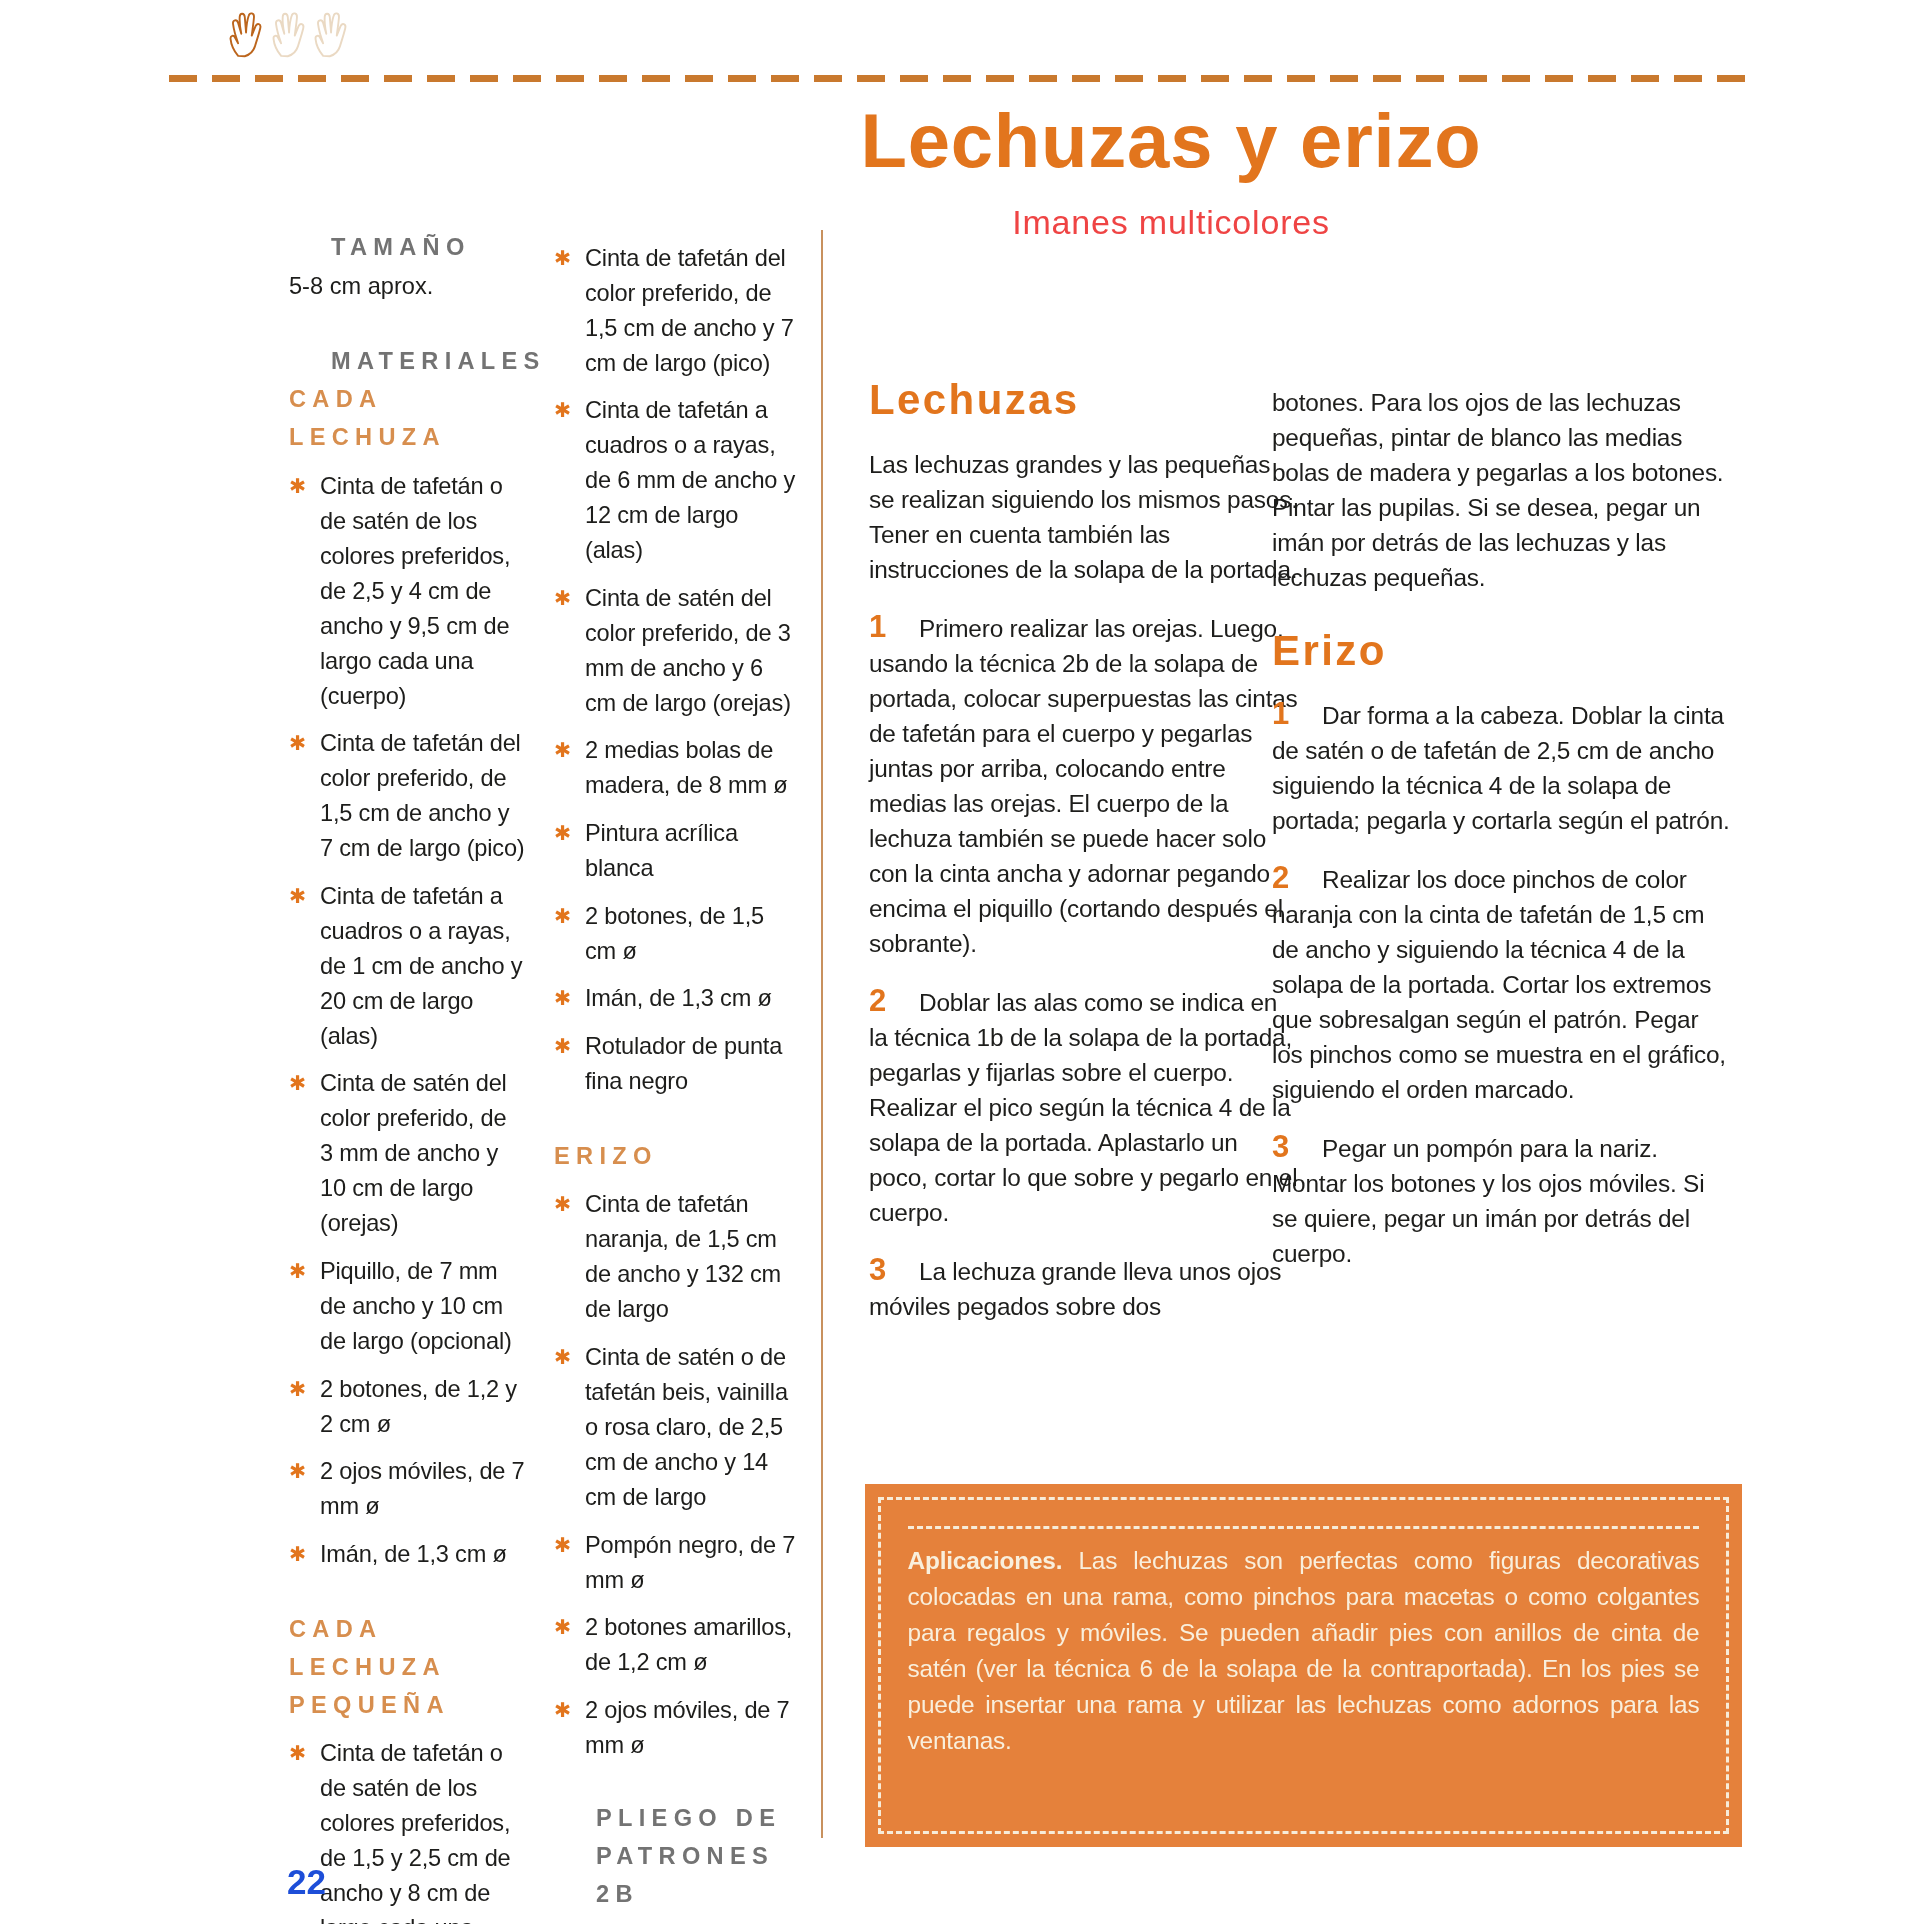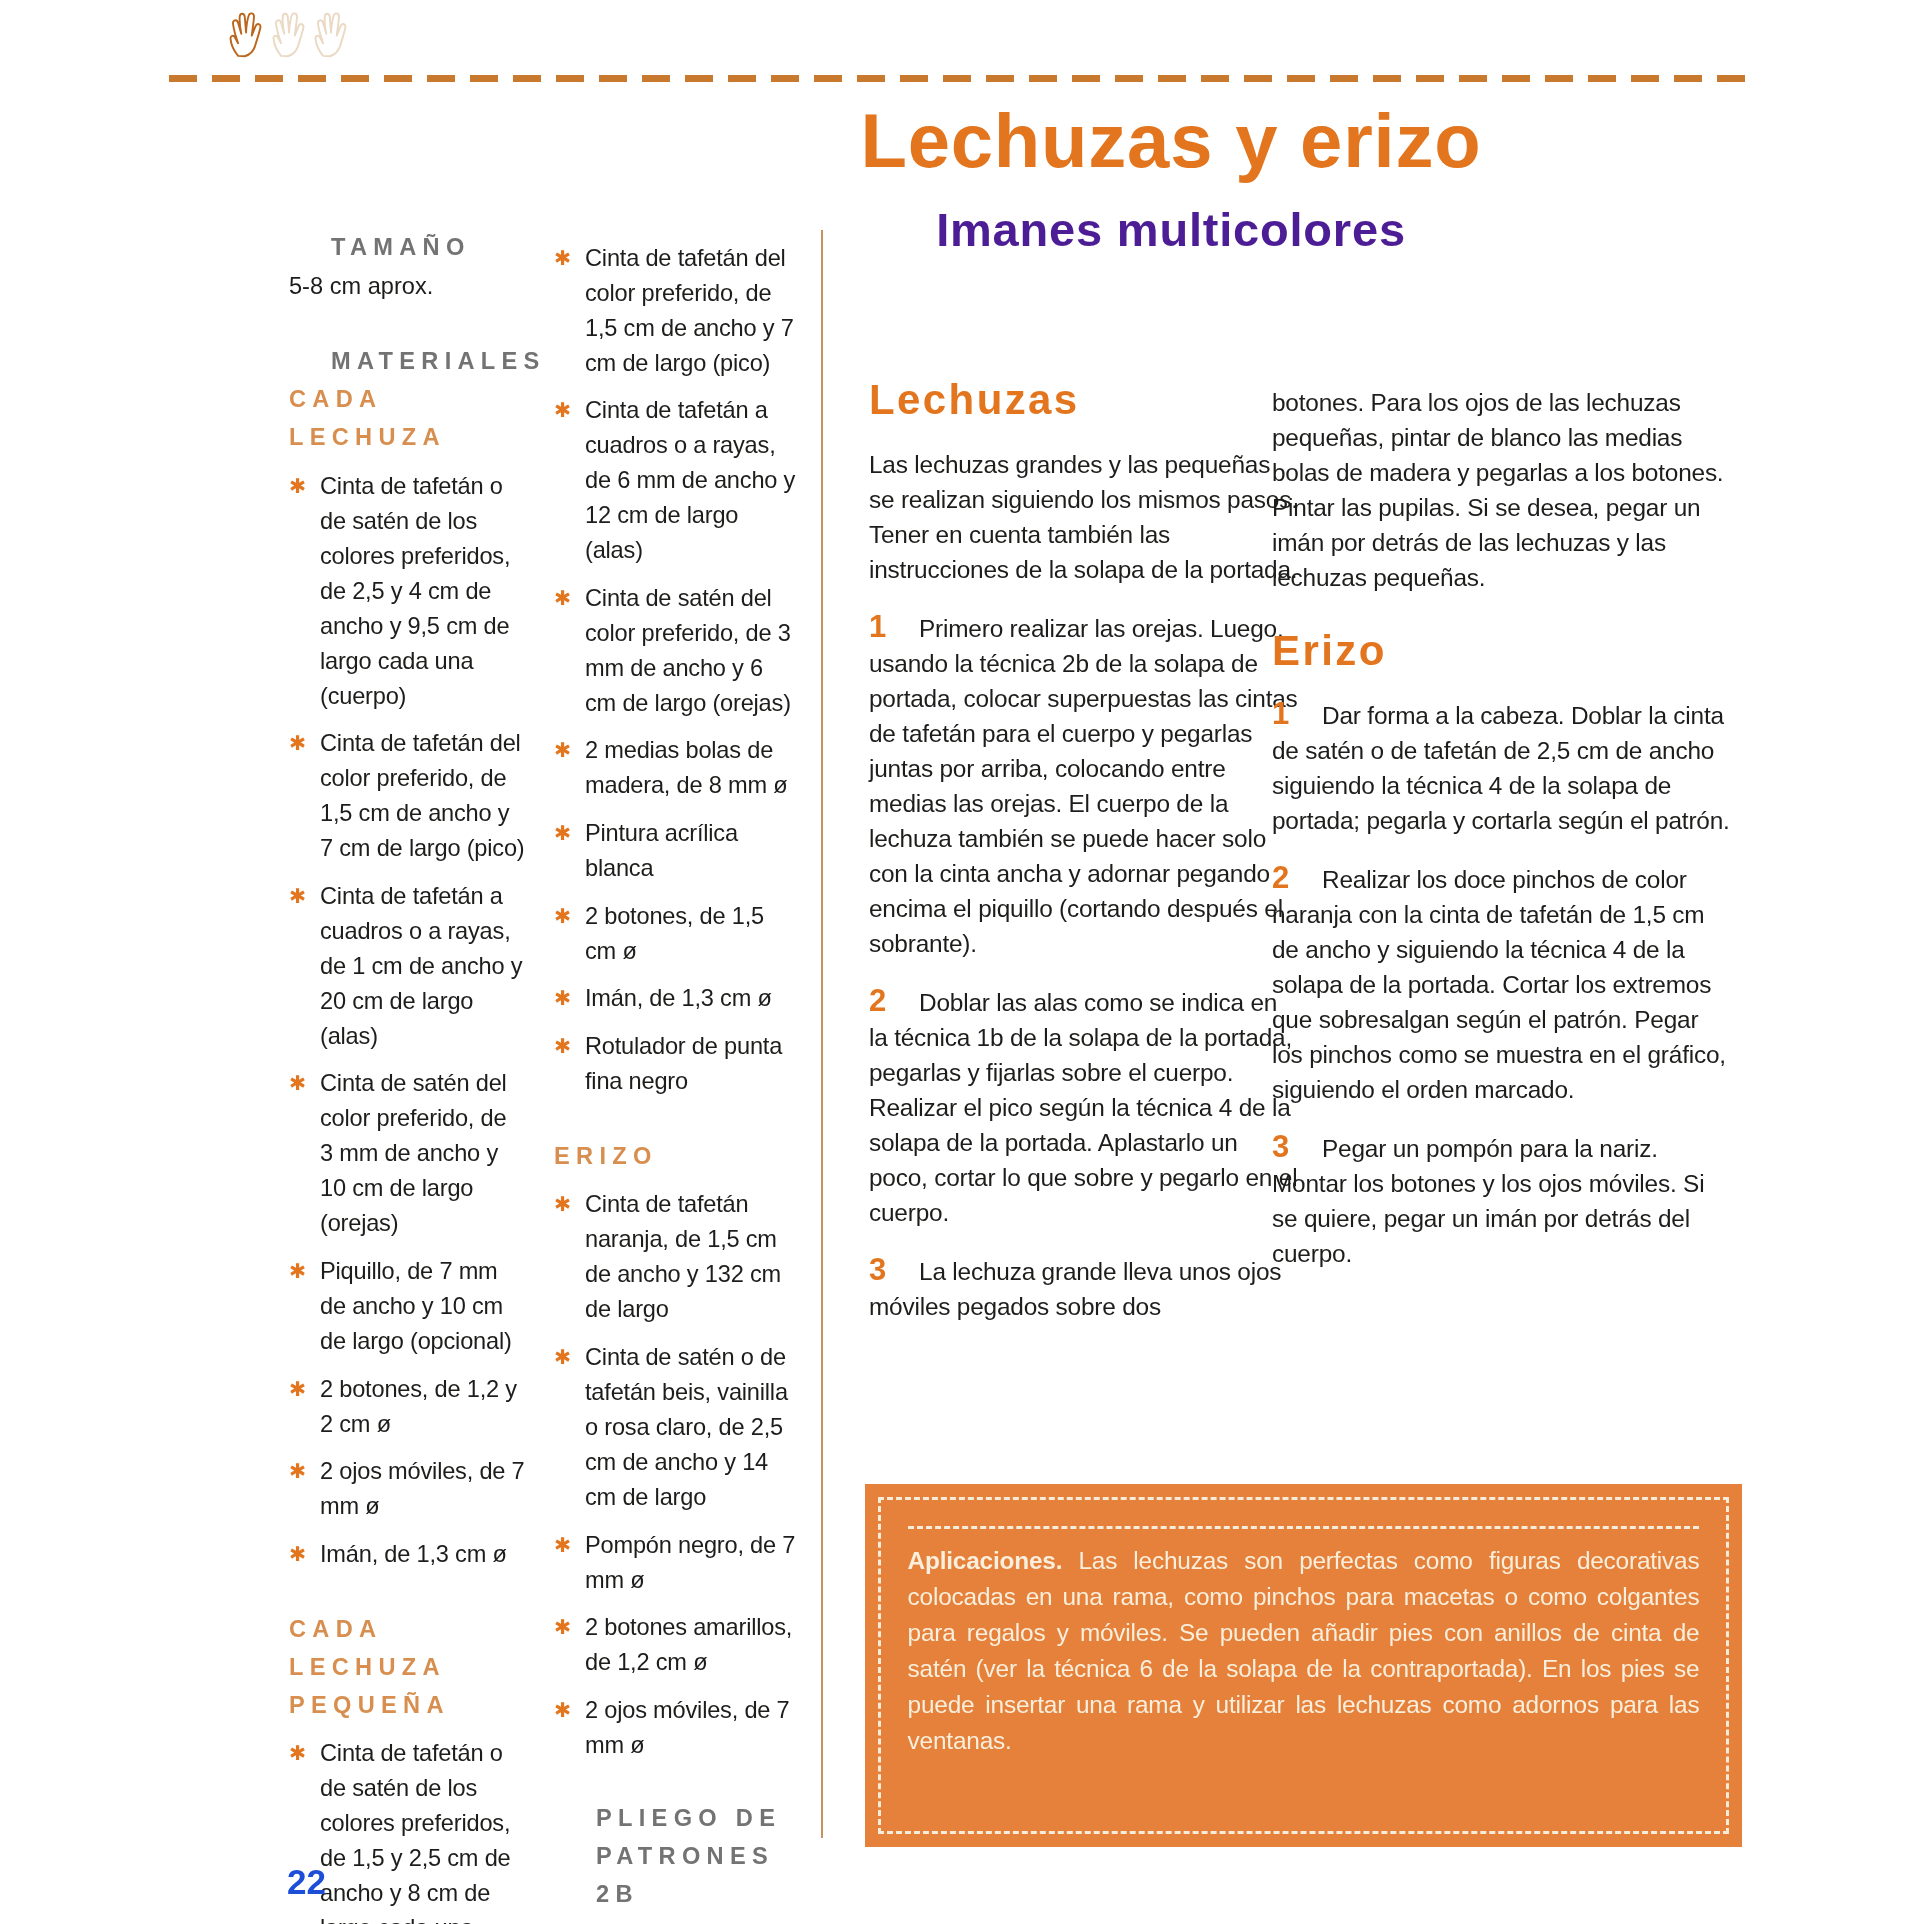--- a/index.html
+++ b/index.html
@@ -11,21 +11,21 @@
   
   .hands{position:absolute;left:228px;top:4.7px;display:flex;gap:4.7px;}
   .hands svg{display:block;}
   .top-rule{
     position:absolute;left:169px;top:75px;width:1590px;height:7px;
     background:repeating-linear-gradient(90deg,#c9792e 0 28px,rgba(0,0,0,0) 28px 43px);
   }
   
   .header{position:absolute;left:668px;top:101px;width:1006px;text-align:center;}
   .title{margin:0;font-size:76px;line-height:1.05;font-weight:bold;color:#e2751d;letter-spacing:0.8px;}
-  .subtitle{margin:23.6px 0 0 0;font-size:47px;line-height:1.1;font-weight:bold;color:#4c1d95;letter-spacing:0.8px;}
+  .subtitle{margin:23.6px 0 0 0;font-size:34px;line-height:1.1;font-weight:normal;color:#ef4444;letter-spacing:0.8px;}
   
   .col1{position:absolute;left:289px;top:228px;width:236px;}
   .col2{position:absolute;left:554px;top:228px;width:245px;}
   .vrule{position:absolute;left:821px;top:230px;width:2.4px;height:1608px;background:#c8915e;}
   .h-gray{font-size:23.6px;font-weight:bold;color:#737373;letter-spacing:6.3px;line-height:38px;margin-left:42px;}
   .h-orange-small{font-size:23.6px;font-weight:bold;color:#d78e4e;letter-spacing:6.3px;line-height:38px;}
   .size-value{font-size:23.6px;line-height:35px;margin-top:3.1px;}
   .mat-block{margin-top:9.4px;}
   .mat-item{position:relative;padding-left:31px;font-size:23.6px;line-height:35px;letter-spacing:-0.2px;margin-top:12.6px;}
   .mat-item .bullet{position:absolute;left:0;top:0;color:#e2751d;font-size:20.4px;}

